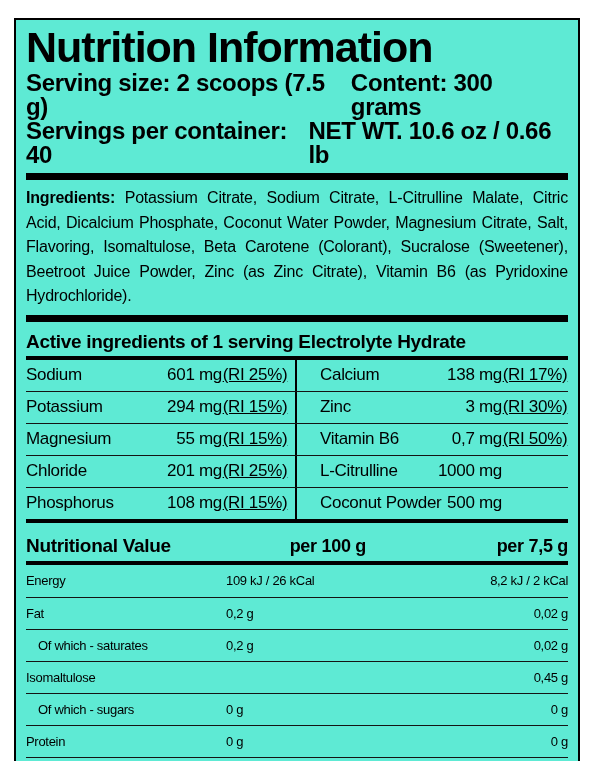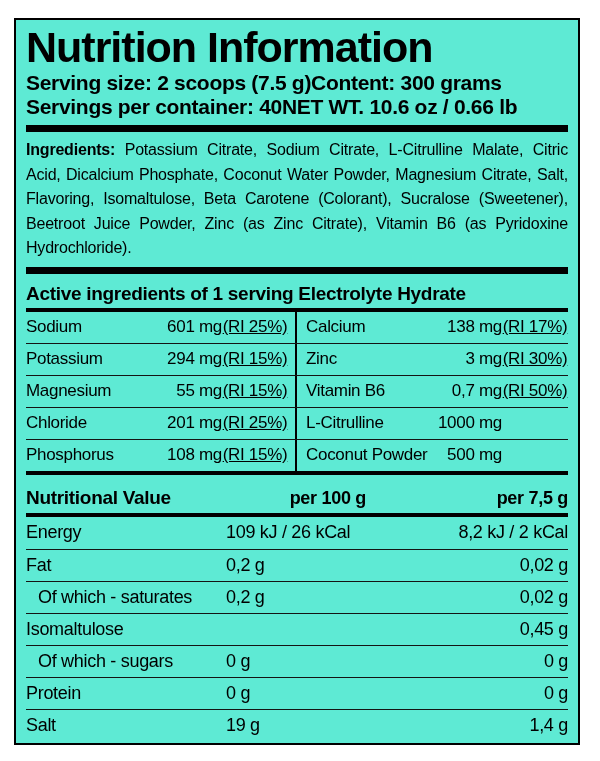--- a/index.html
+++ b/index.html
@@ -11,58 +11,58 @@
   .label-box {
     position:absolute; left:14px; top:18px; width:566px;
     box-sizing:border-box; border:2.5px solid #000; background:#5eead4;
     padding:4px 10px 2px 10px;
   }
   .title {
     font-size:43px; font-weight:bold; letter-spacing:-1px;
     line-height:40px; margin:3px 0 4px 0; white-space:nowrap;
   }
   .srow {
-    display:flex; justify-content:flex-start;
-    font-weight:bold; font-size:21px; line-height:24px;
+    display:flex; justify-content:center;
+    font-weight:bold; font-size:24px; line-height:24px;
     letter-spacing:-0.3px;
   }
   .bar { height:7px; background:#000; margin:6px 0; }
   .ingredients {
     margin:3px 0 2px 0; font-size:16px; line-height:24.5px;
     text-align:justify; letter-spacing:-0.2px;
   }
   .ingredients b { font-weight:bold; }
   .active-header {
     font-size:19px; font-weight:bold; letter-spacing:-0.3px;
     padding:3px 0 3px 0; border-bottom:4px solid #000;
   }
   .active-table { border-bottom:4px solid #000; }
   .arow { display:flex; }
   .arow + .arow { border-top:1.5px solid #141414; }
   .acell {
     display:flex; align-items:center; height:31px;
     font-size:17px; letter-spacing:-0.3px; box-sizing:border-box;
   }
   .acell.left  { width:50%; border-right:2px solid #000; padding-right:7px; }
-  .acell.right { width:50%; padding-left:9px; }
+  .acell.right { width:50%; padding-left:23px; }
   .aname { white-space:nowrap; }
   .aval { margin-left:auto; display:flex; white-space:nowrap; }
   .amt { text-align:right; }
   .ri  { width:66px; text-align:center;text-decoration:underline; }
   .nheader {
     display:flex; align-items:flex-end; margin-top:8px;
     padding:4px 0 4px 0; border-bottom:4px solid #000;
     font-weight:bold; letter-spacing:-0.3px;
   }
   .nh1 { width:200px; font-size:19px; }
   .nh2 { width:140px; text-align:right; font-size:18px; }
   .nh3 { flex:1; text-align:right; font-size:18px; }
   .nrow {
     display:flex; align-items:center; height:32px;
-    font-size:18px; letter-spacing:-0.3px; box-sizing:border-box;
+    font-size:13px; letter-spacing:-0.3px; box-sizing:border-box;
   }
   .nrow + .nrow { border-top:1.5px solid #141414; }
   .nc1 { width:200px; }
   .nrow.indent .nc1 { padding-left:12px; box-sizing:border-box; }
   .nc2 { width:140px; text-align:left; }
   .nc3 { flex:1; text-align:right; }
 </style>
 </head>
 <body>
 

